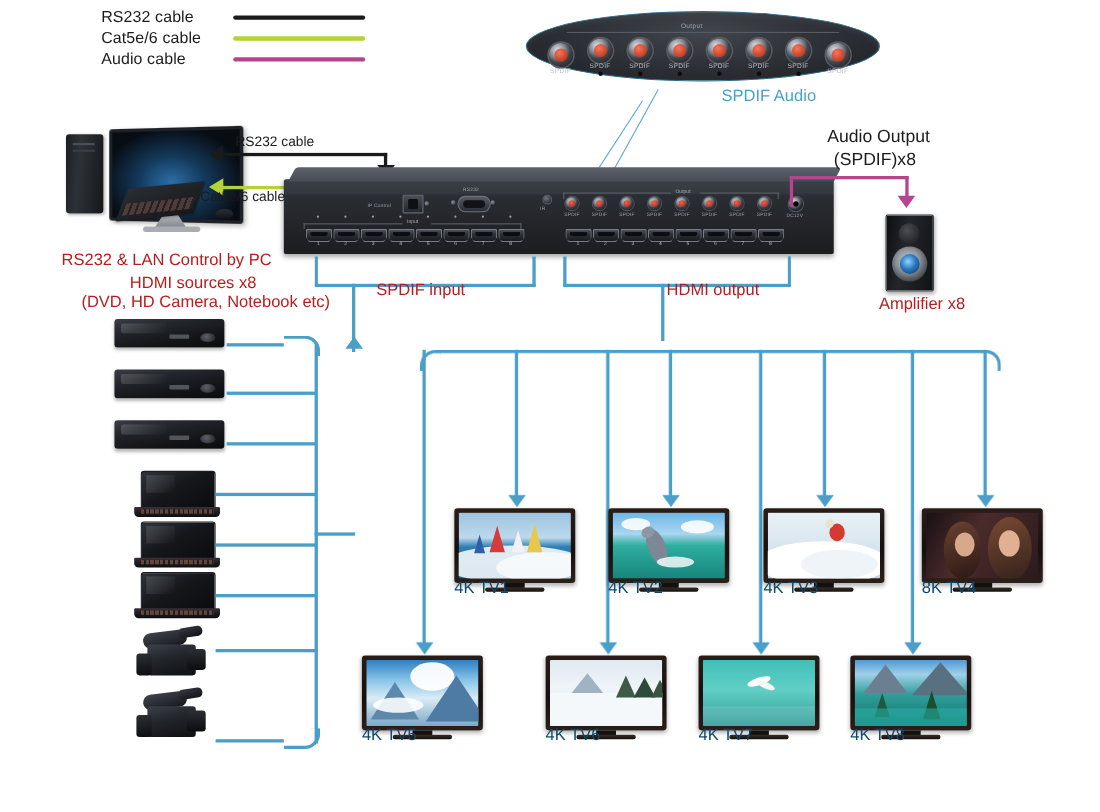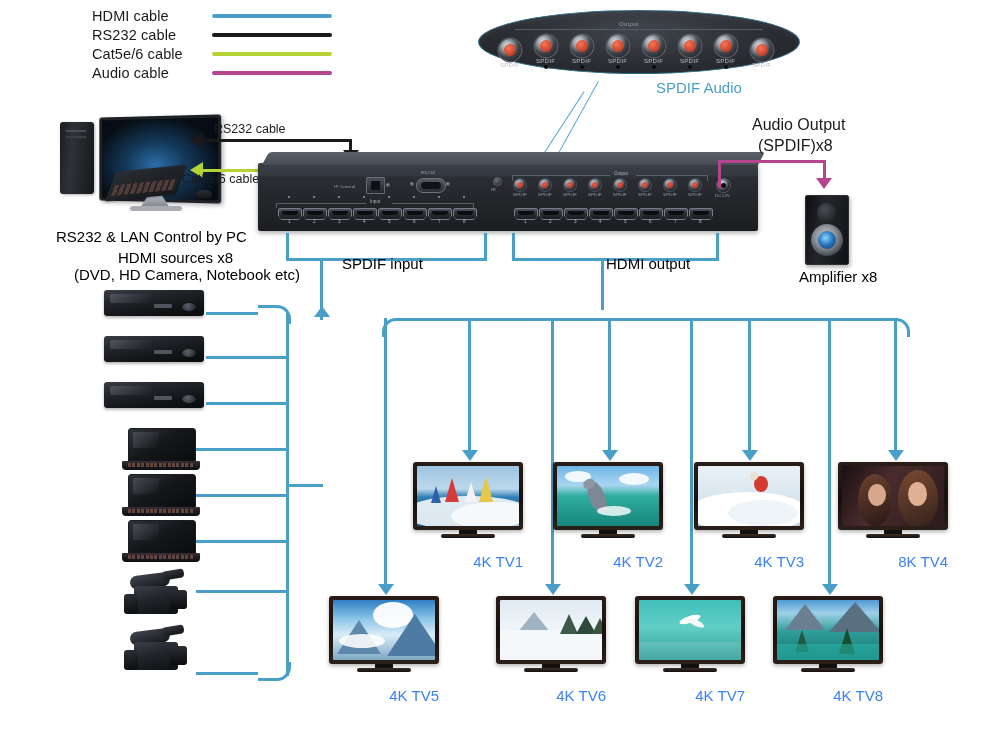--- a/index.html
+++ b/index.html
@@ -194,21 +194,21 @@
   .tv-frame{
     position:relative;width:110px;height:68px;border-radius:3px;
     background:linear-gradient(180deg,#2a1d18 0%,#17100d 55%,#2b1f19 100%);
     padding:4px;box-sizing:border-box;
     box-shadow:0 2px 4px rgba(0,0,0,.3);
   }
   .tv-screen{width:100%;height:100%;border-radius:1px;overflow:hidden;position:relative;}
   .tv-neck{position:absolute;left:50%;margin-left:-9px;top:68px;width:18px;height:5px;background:#14100e;}
   .tv-foot{position:absolute;left:50%;margin-left:-27px;top:72px;width:54px;height:4px;border-radius:2px;
     background:linear-gradient(180deg,#3a2f28,#120e0c);}
-  .tv-label{position:absolute;top:91px;width:110px;text-align:right;font-size:15px;color:#3b82f6;}
+  .tv-label{position:absolute;top:64px;width:110px;text-align:left;font-size:15px;color:#0c4a6e;}
 
   
   .sc-surf{background:linear-gradient(180deg,#9dc4e0 0%,#bcd9ec 38%,#2f7fb5 52%,#1f5f93 100%);}
   .sc-dolphin{background:linear-gradient(180deg,#6fb6e6 0%,#a9d6f0 32%,#2fae9e 50%,#17857d 100%);}
   .sc-snow{background:linear-gradient(180deg,#e8f0f6 0%,#dbe7f0 45%,#c3d4e0 100%);}
   .sc-portrait{background:linear-gradient(120deg,#1a1014 0%,#4a2b2c 40%,#2b1a1d 100%);}
   .sc-mount{background:linear-gradient(180deg,#2f7fc4 0%,#87c3e6 30%,#d9ecf7 58%,#7fa8c4 100%);}
   .sc-winter{background:linear-gradient(180deg,#dfe9f1 0%,#eef4f8 40%,#e6eef4 100%);}
   .sc-bird{background:linear-gradient(180deg,#3fbfb8 0%,#62cfc6 45%,#2f9b97 100%);}
   .sc-lake{background:linear-gradient(180deg,#4f9ad6 0%,#9fd0e8 22%,#2f9e9a 52%,#17736f 100%);}
@@ -219,34 +219,30 @@
   
   .arrow-down{position:absolute;width:0;height:0;border-left:8px solid transparent;
     border-right:8px solid transparent;border-top:11px solid #4a9fc9;}
   .arrow-up{position:absolute;width:0;height:0;border-left:8px solid transparent;
     border-right:8px solid transparent;border-bottom:11px solid #4a9fc9;}
   .arrow-left{position:absolute;width:0;height:0;border-top:8px solid transparent;
     border-bottom:8px solid transparent;}
 
   .callout{position:absolute;height:1.4px;background:#5aa8d4;transform-origin:left center;}
   .label-sm{position:absolute;font-size:12.5px;color:#1b1b1b;white-space:nowrap;}
-  .label-md{position:absolute;font-size:15px;color:#000000;white-space:nowrap;}
+  .label-md{position:absolute;font-size:15px;color:#b91c1c;white-space:nowrap;}
   .label-lg{position:absolute;font-size:16px;color:#1b1b1b;white-space:nowrap;line-height:19px;}
   .label-blue{color:#4a9fc9;}
 </style>
 </head>
 <body>
 
 <div id="stage">
 
   <div class="abs" id="legend">
-    <div class="leg-row">
-      <span class="leg-label">HDMI cable</span>
-      <span class="leg-line" id="leg-line-0" style="background: rgb(74, 159, 201);"></span>
-    </div>
     <div class="leg-row">
       <span class="leg-label">RS232 cable</span>
       <span class="leg-line" id="leg-line-1" style="background: rgb(26, 26, 26);"></span>
     </div>
     <div class="leg-row">
       <span class="leg-label">Cat5e/6 cable</span>
       <span class="leg-line" id="leg-line-2" style="background: rgb(181, 211, 52);"></span>
     </div>
     <div class="leg-row">
       <span class="leg-label">Audio cable</span>

